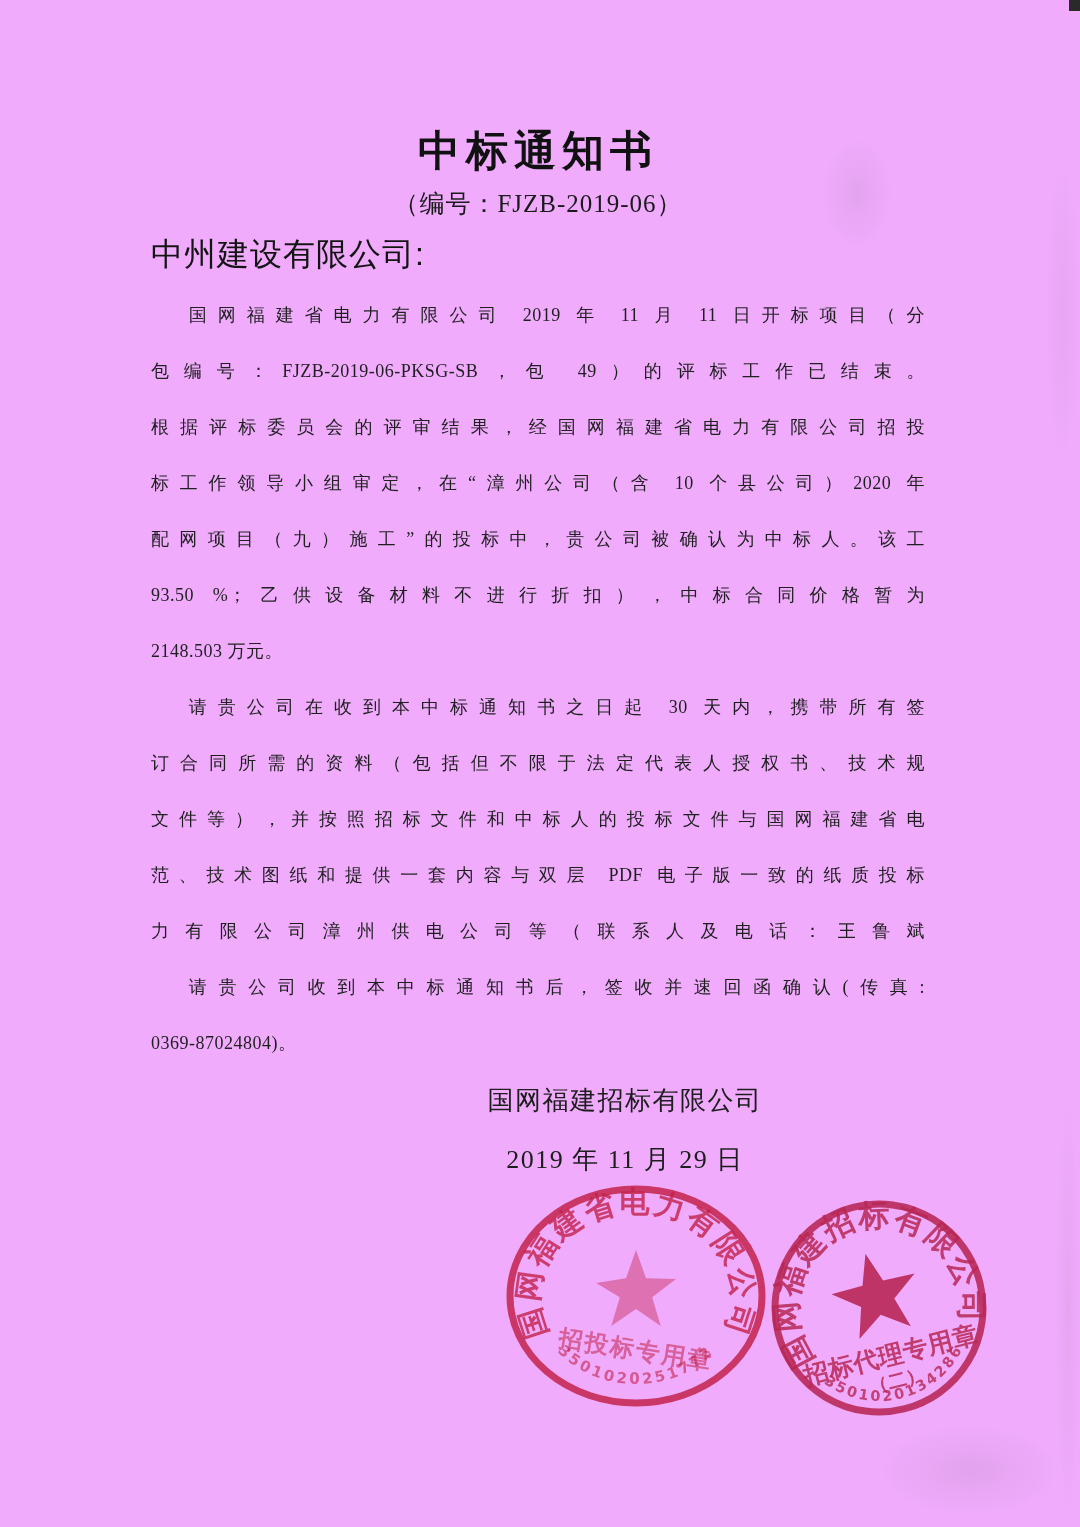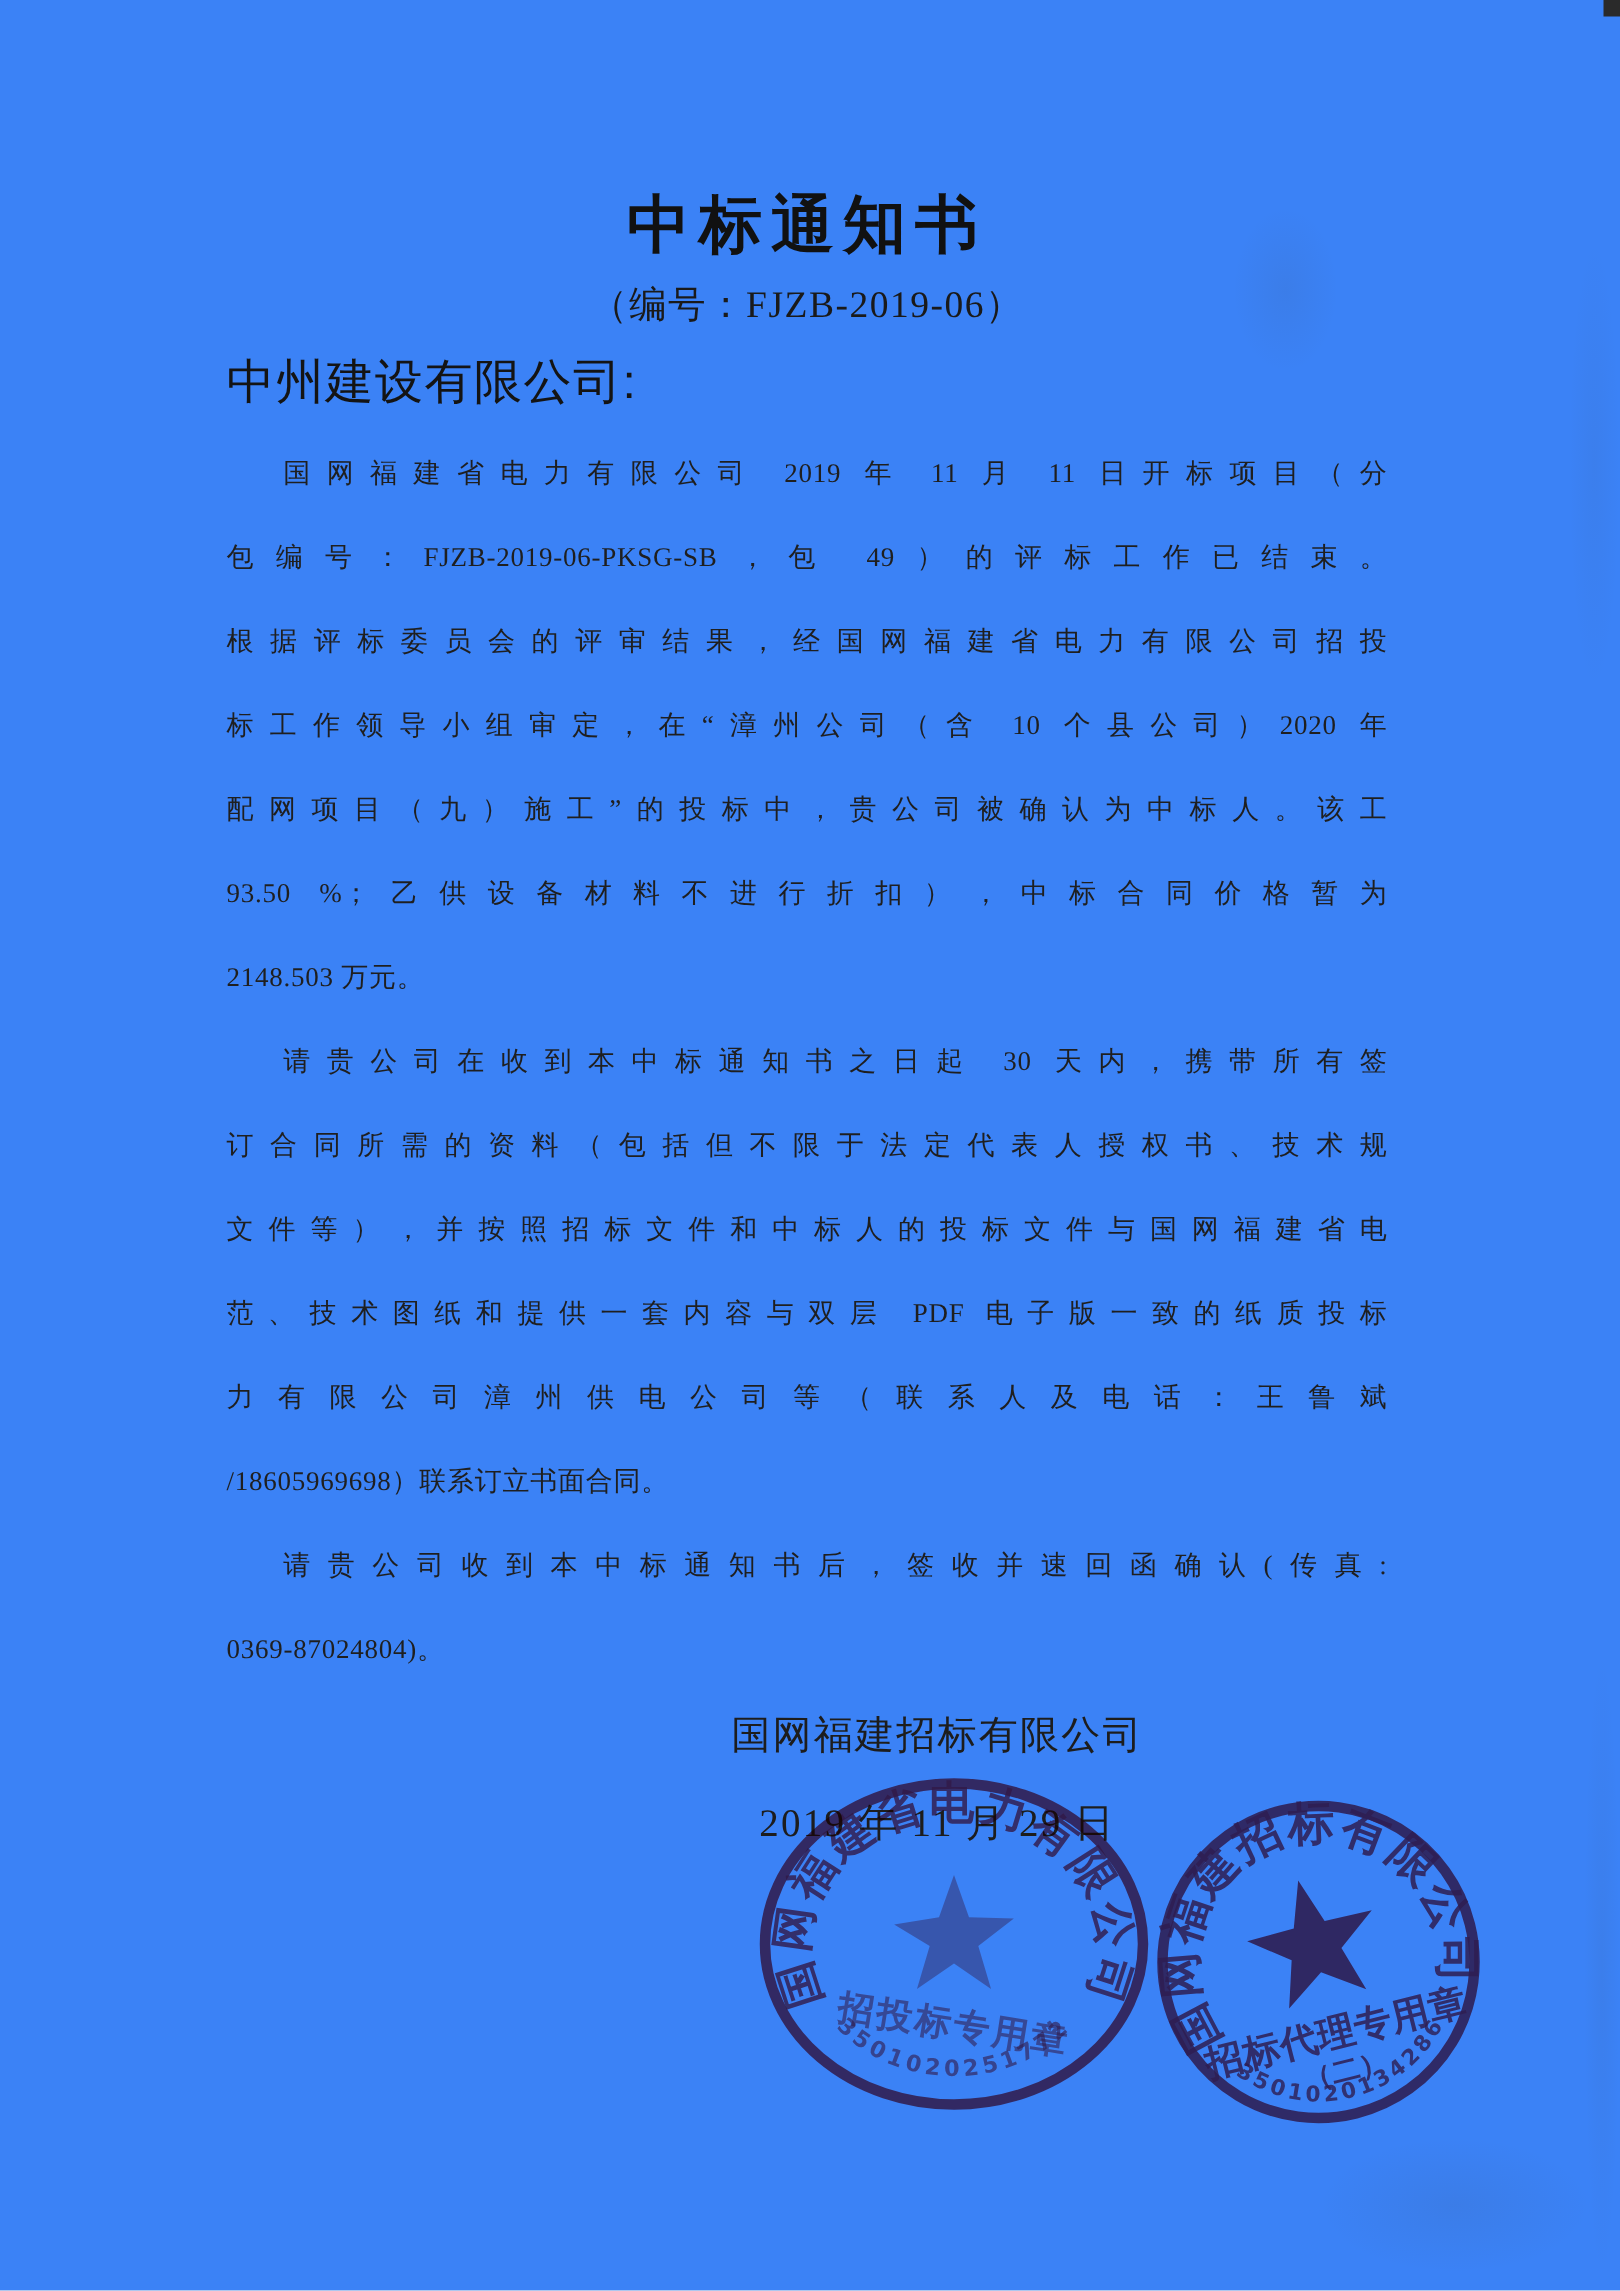--- a/index.html
+++ b/index.html
@@ -2,21 +2,21 @@
 <html><head>
 <meta charset="utf-8">
 <style>
   * { margin: 0; padding: 0; box-sizing: border-box; }
   html, body { background: #e8e8e8; }
   .page {
     position: relative;
     width: 1080px;
     height: 1527px;
     margin: 0 auto;
-    background: #3b82f6;
+    background: #f0abfc;
     overflow: hidden;
     font-family: "Liberation Serif", "DejaVu Serif", serif;
     color: #1c1c1c;
   }
   .content {
     position: absolute;
     left: 151px;
     top: 0;
     width: 774px;
   }
@@ -111,21 +111,20 @@
         <div class="line fill">根据评标委员会的评审结果，经国网福建省电力有限公司招投</div>
         <div class="line fill">标工作领导小组审定，在“漳州公司（含 10 个县公司）2020 年</div>
         <div class="line fill">配网项目（九）施工”的投标中，贵公司被确认为中标人。该工</div>
         <div class="line fill">93.50 %；乙供设备材料不进行折扣），中标合同价格暂为</div>
         <div class="line">2148.503 万元。</div>
         <div class="line indent fill">请贵公司在收到本中标通知书之日起 30 天内，携带所有签</div>
         <div class="line fill">订合同所需的资料（包括但不限于法定代表人授权书、技术规</div>
         <div class="line fill">文件等），并按照招标文件和中标人的投标文件与国网福建省电</div>
         <div class="line fill">范、技术图纸和提供一套内容与双层 PDF 电子版一致的纸质投标</div>
         <div class="line fill">力有限公司漳州供电公司等（联系人及电话：王鲁斌</div>
-        <div class="line">/18605969698）联系订立书面合同。</div>
         <div class="line indent fill">请贵公司收到本中标通知书后，签收并速回函确认(传真:</div>
         <div class="line">0369-87024804)。</div>
       </div>
     <div class="sign-block">
       <div>国网福建招标有限公司</div>
       <div>2019 年 11 月 29 日</div>
     </div>
   </div>
 
   <div class="stamp stamp-left">

